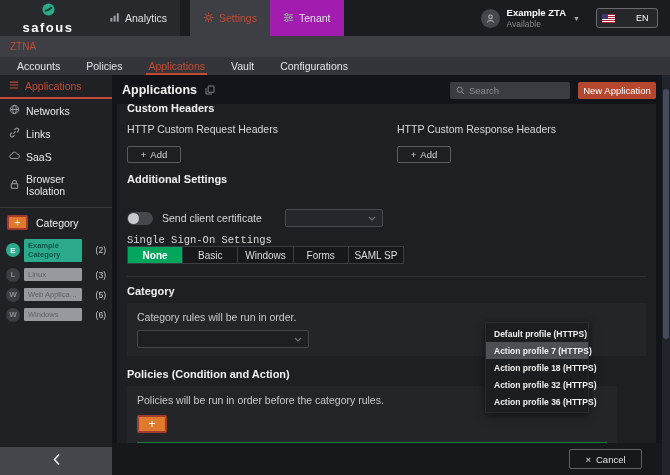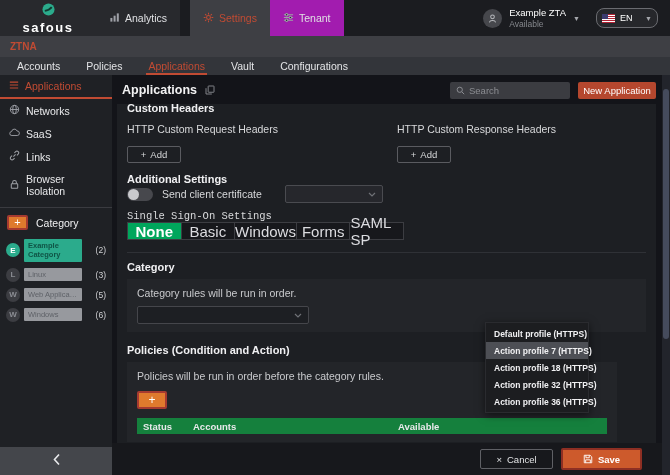--- a/index.html
+++ b/index.html
@@ -18,34 +18,34 @@
   .brand-text { font-weight:bold; font-size:13px; letter-spacing:1.5px; color:#fff; line-height:1; }
   .nav-tab { display:flex; align-items:center; gap:5px; padding:8px 13px; font-size:10.5px; color:#dfe0e3; cursor:default; }
   .nav-tab svg { color:#9fa1a7; }
   .nav-tab.settings { background:#3e3f44; color:var(--accent,#c14b33); margin-left:10px; }
   .nav-tab.settings svg { color:var(--accent,#c14b33); }
   .nav-tab.tenant { background:#a21caf; }
   .top-spacer { flex:1; }
   .user-block { display:flex; align-items:center; gap:7px; margin-right:16px; }
   .avatar { width:19px; height:19px; border-radius:50%; background:#46474c; display:flex; align-items:center; justify-content:center; color:#b9bbbf; flex-shrink:0; }
   .user-meta { display:flex; flex-direction:column; line-height:1.2; }
-  .user-name { font-size:9.5px; font-weight:normal; color:#fff; }
+  .user-name { font-size:9.5px; font-weight:bold; color:#fff; }
   .user-status { font-size:8.5px; color:#86888d; }
   .chev-txt { color:#a5a7ac; font-size:7px; }
-  .lang-select { width:62px; height:20px; border:1px solid #6a6b70; background:#26272b; border-radius:8px;
-    display:flex; align-items:center; gap:5px; padding:0 5px; margin-right:12px; align-self:center;
+  .lang-select { width:62px; height:20px; border:1px solid #6a6b70; background:#26272b; border-radius:3px;
+    display:flex; align-items:center; gap:21px; padding:0 5px; margin-right:12px; align-self:center;
     font-size:9px; color:#fff; }
   .flag { width:13px; height:9px; position:relative; flex-shrink:0;
     background: repeating-linear-gradient(#b22234 0 1px, #fff 1px 2px); }
   .flag::after { content:""; position:absolute; left:0; top:0; width:6px; height:5px; background:#3c3b6e; }
   .lang-label { flex:1; }
 
   
   .module-bar { height:21px; background:#3e3f44; display:flex; align-items:center; padding-left:10px; flex-shrink:0; }
-  .module-label { color:var(--accent,#c14b33); font-size:10px; font-weight:bold; }
+  .module-label { color:var(--accent,#c14b33); font-size:10px; font-weight:normal; }
   .tabbar { height:18px; background:#33353a; display:flex; align-items:stretch; padding-left:4px; flex-shrink:0; }
   .tab { padding:0 13px; font-size:10.5px; color:#e3e4e6; display:flex; align-items:center; position:relative; cursor:default; }
   .tab.active { color:var(--accent,#c14b33); }
   .tab.active::after { content:""; position:absolute; left:11px; right:11px; bottom:0; height:2px; background:var(--accent,#c14b33); }
 
   
   .body-row { flex:1; display:flex; min-height:0; }
   .sidebar { width:112px; background:#1f2125; display:flex; flex-direction:column; flex-shrink:0; }
   .side-item { display:flex; align-items:center; gap:6px; padding:5px 9px; font-size:10.5px; color:#e8e9eb; cursor:default; }
   .side-item svg { color:#9fa1a7; flex-shrink:0; }
@@ -82,31 +82,31 @@
 
   .panel { flex:1; background:#1d1f23; margin-top:3px; padding:0 10px; overflow:hidden; position:relative; }
   .sec-title { font-size:11px; font-weight:bold; color:#f0f0f2; }
   .clip-top { margin-top:-2px; }
   .hdr-cols { display:grid; grid-template-columns:270px 1fr; margin-top:9px; }
   .hdr-label { font-size:10.5px; color:#d8d9db; }
   .add-btn { margin-top:11px; width:54px; height:17px; border:1px solid #5a5b60; background:transparent; color:#d8d9db;
     font-size:9.5px; border-radius:2px; display:flex; align-items:center; justify-content:center; gap:4px; cursor:default; }
 
   .addl-title { margin-top:10px; }
-  .cert-row { display:flex; align-items:center; gap:9px; margin:0 0 7px 0; }
+  .cert-row { display:flex; align-items:center; gap:9px; margin:24px 0 7px 0; }
   .toggle { width:26px; height:13px; border-radius:7px; background:#47484d; position:relative; flex-shrink:0; cursor:default; }
   .toggle .knob { position:absolute; top:1px; left:1px; width:11px; height:11px; border-radius:50%; background:#c9cacd; }
   .row-label { font-size:10.5px; color:#d8d9db; }
   .sel { background:#26272c; border:1px solid #4a4b50; border-radius:2px; height:18px;
     display:flex; align-items:center; justify-content:space-between; padding:0 6px; font-size:9px; color:#cdced2; cursor:default; }
   .sel svg { color:#6f7176; flex-shrink:0; }
   .cert-select { width:98px; margin-left:14px; }
   .sso-label { font-size:10.5px; color:#d8d9db; margin:3px 0 0 0;font-family:Liberation Mono, monospace; }
   .sso-seg { display:flex; width:277px; height:18px; border:1px solid #3c3d42; background:#17181c; }
-  .sso-btn { flex:1; font-size:15px; color:#dcdce0; border-right:1px solid #3c3d42;
+  .sso-btn { flex:1; font-size:10px; color:#dcdce0; border-right:1px solid #3c3d42;
     display:flex; align-items:center; justify-content:center; cursor:default; }
   .sso-btn:last-child { border-right:none; }
   .sso-btn.active { background:var(--green,#00a65c); color:#fff; font-weight:bold; }
 
   .cat-section { border-top:1px solid #2f3136; margin-top:12px; padding-top:8px; }
   .section-box { background:#232529; padding:8px 10px; margin-top:6px; }
   .hint-text { font-size:10.5px; color:#c9cacd; }
   .cat-select { width:172px; margin-top:7px; background:#1d1f23; border-color:#45464b; }
 
   .pol-title { margin-top:12px; }
@@ -241,33 +241,33 @@
           <svg width="11" height="11" viewBox="0 0 12 12" fill="none" stroke="currentColor" stroke-width="1">
               <circle cx="6" cy="6" r="4.5"></circle>
               <ellipse cx="6" cy="6" rx="2" ry="4.5"></ellipse>
               <path d="M1.5 6h9"></path>
             </svg>
         </span>
         <span>Networks</span>
       </div>
       <div class="side-item">
         <span>
+          <svg width="11" height="11" viewBox="0 0 12 12" fill="none" stroke="currentColor" stroke-width="1.1">
+              <path d="M4.8 7.2l2.4-2.4M3.4 6.2L2 7.6a1.9 1.9 0 002.7 2.7l1.4-1.4M8.6 5.8L10 4.4A1.9 1.9 0 007.3 1.7L5.9 3.1"></path>
+            </svg>
+        </span>
+        <span>Links</span>
+      </div>
+      <div class="side-item">
+        <span>
           <svg width="11" height="11" viewBox="0 0 12 12" fill="none" stroke="currentColor" stroke-width="1">
               <path d="M3.2 9.3a2.2 2.2 0 01-.3-4.4 3 3 0 015.8-.6 2 2 0 01.3 5z"></path>
             </svg>
         </span>
         <span>SaaS</span>
-      </div>
-      <div class="side-item">
-        <span>
-          <svg width="11" height="11" viewBox="0 0 12 12" fill="none" stroke="currentColor" stroke-width="1.1">
-              <path d="M4.8 7.2l2.4-2.4M3.4 6.2L2 7.6a1.9 1.9 0 002.7 2.7l1.4-1.4M8.6 5.8L10 4.4A1.9 1.9 0 007.3 1.7L5.9 3.1"></path>
-            </svg>
-        </span>
-        <span>Links</span>
       </div>
       <div class="side-item">
         <span>
           <svg width="11" height="11" viewBox="0 0 12 12" fill="none" stroke="currentColor" stroke-width="1.1">
               <rect x="2.5" y="5.2" width="7" height="5" rx=".6"></rect>
               <path d="M4 5.2V3.6a2 2 0 014 0v1.6"></path>
             </svg>
         </span>
         <span>Browser Isolation</span>
       </div>
@@ -403,27 +403,20 @@
           </div>
 
         </div>
       </div>
 
       <div class="footer">
         <div class="cancel-btn">
           <span>×</span>
           <span>Cancel</span>
         </div>
-        <div class="save-btn">
-          <svg width="10" height="10" viewBox="0 0 12 12" fill="none" stroke="currentColor" stroke-width="1.1">
-              <path d="M1.5 1.5h7l2 2v7h-9z"></path>
-              <path d="M3.5 1.5v3h4v-3M3.2 10.5V7h5.6v3.5"></path>
-            </svg>
-          <span>Save</span>
-        </div>
       </div>
     </div>
   </div>
 
   <div class="profile-menu">
     <div class="menu-item">Default profile (HTTPS)</div>
     <div class="menu-item selected">Action profile 7 (HTTPS)</div>
     <div class="menu-item">Action profile 18 (HTTPS)</div>
     <div class="menu-item">Action profile 32 (HTTPS)</div>
     <div class="menu-item">Action profile 36 (HTTPS)</div>

